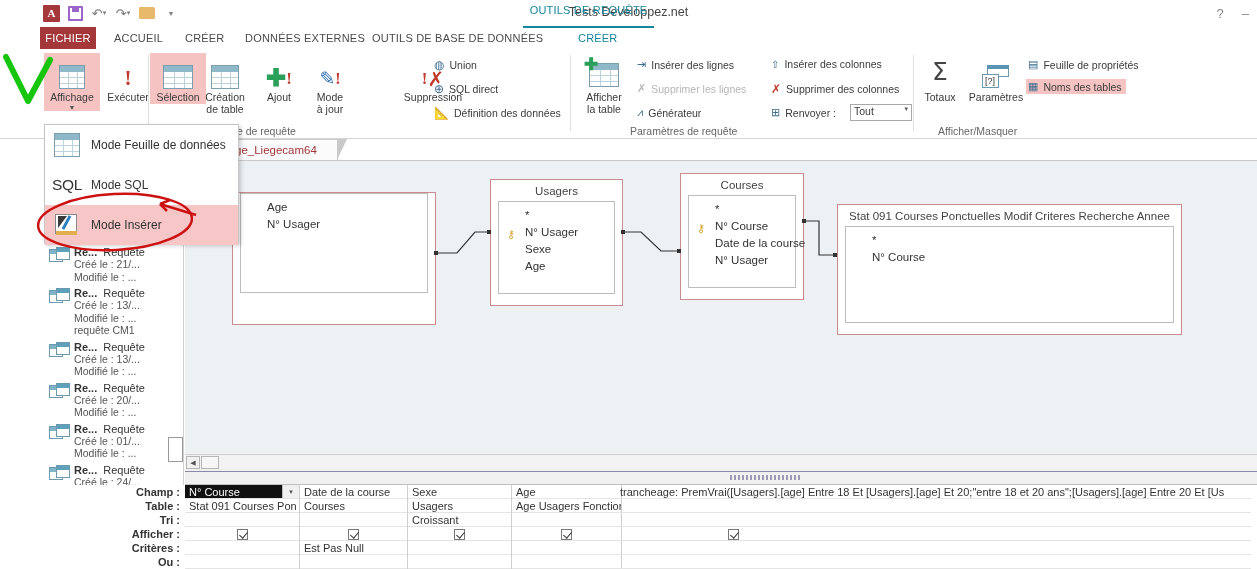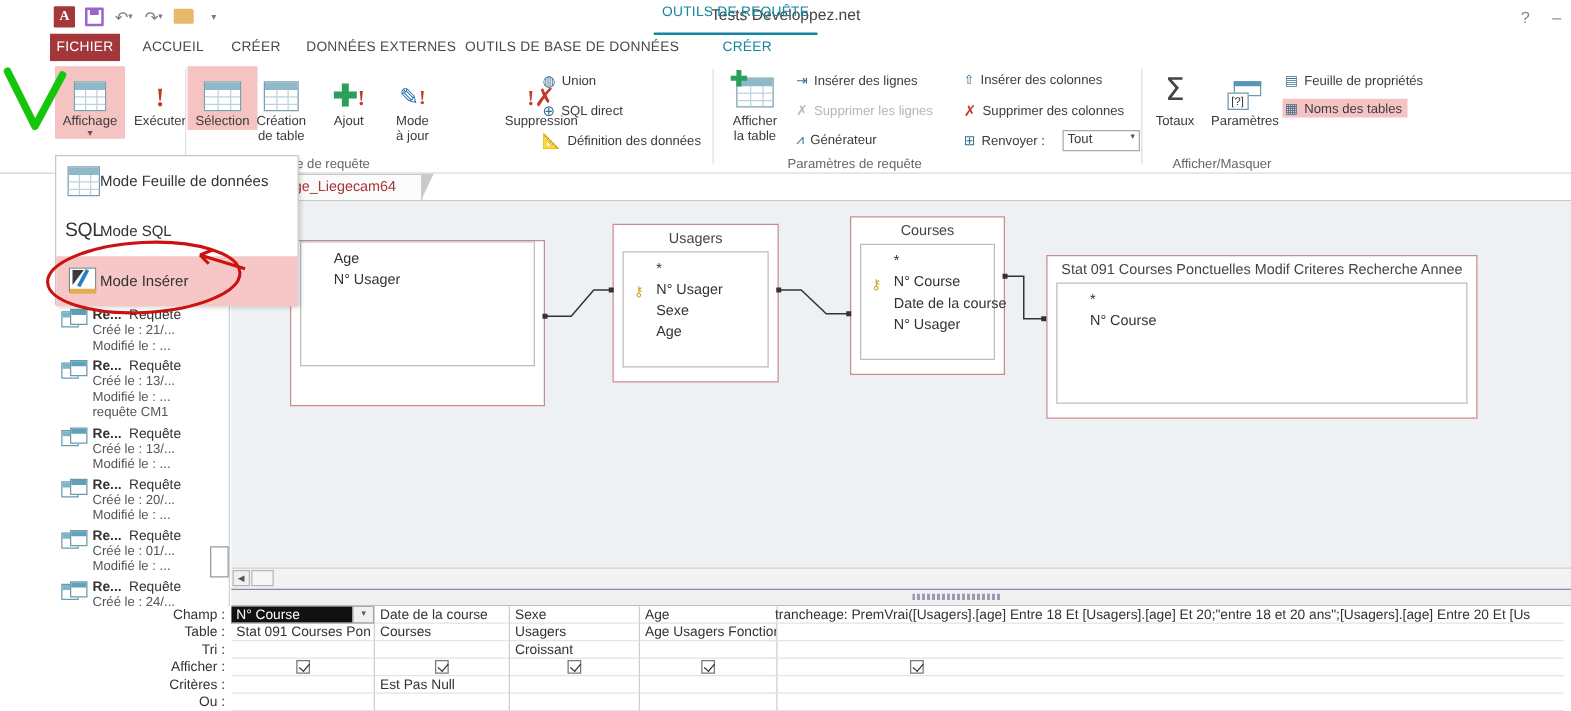--- a/index.html
+++ b/index.html
@@ -88,21 +88,21 @@
   .vline{position:absolute;top:6px;bottom:0;width:1px;background:#bcd3dd;}
 
   .bang{color:#c0392b;font-weight:bold;font-size:21px;line-height:21px;font-family:"Liberation Serif",serif;}
 
   
   #viewmenu {
     position:absolute; left:44px; top:124px; width:195px; height:120px;
     background:#fff; border:1px solid #c6c6c6; box-shadow:2px 2px 4px rgba(0,0,0,.18);
     z-index:40;
   }
-  .mitem { height:40px; display:flex; align-items:center; padding-left:9px;
+  .mitem { height:40px; display:flex; align-items:center; gap:11px; padding-left:9px;
            font-size:12px; color:#333; cursor:default; }
   .mitem.sel { background:#f7c6c6; }
   .mitem .mi-ico{ width:26px; height:24px; flex:0 0 26px; display:flex; align-items:center; justify-content:center;}
   .sqltxt{font-size:15.5px;color:#333;font-family:"Liberation Sans",sans-serif;letter-spacing:-.3px;}
 
   
   #navpane {
     position:absolute; left:44px; top:139px; width:140px; height:430px;
     background:#ffffff; border-right:1px solid #cfcfcf; overflow:hidden;
   }
@@ -161,21 +161,21 @@
              display:flex;align-items:center;justify-content:center;font-size:7px;color:#555;}
   #hs-thumb{ position:absolute; left:16px; top:1px; width:18px; height:13px; background:#f6f6f6; border:1px solid #b6b6b6;}
   #grip { position:absolute; left:545px; top:22px; width:70px; height:5px;
           background:repeating-linear-gradient(90deg,#9b9bb5 0 2px,transparent 2px 4px);}
   #grip2 { position:absolute; left:0; top:18px; width:1072px; height:1px; background:#8a8aa8;}
 
   
   #qgrid { position:absolute; left:185px; top:485px; width:1072px; height:84px; background:#fff; overflow:hidden;}
   #qlabels { position:absolute; left:0; top:485px; width:185px; height:84px; background:#fff;}
   .qlab { height:14px; line-height:14px; text-align:right; padding-right:5px;
-          font-size:11px; color:#333; font-weight:normal; }
+          font-size:11px; color:#333; font-weight:bold; }
   .qcol { position:absolute; top:0; height:84px; border-right:1px solid #cfcfcf; }
   .qcell { height:14px; line-height:14px; padding-left:4px; font-size:11px; color:#333;
            border-bottom:1px solid #e4e4e4; white-space:nowrap; overflow:hidden; }
   .qcell.ctr { text-align:center; padding-left:0; }
   .qcell.sel { background:#111; color:#fff; }
   .chk { display:inline-block; width:11px; height:11px; border:1px solid #777; background:#fff;
          position:relative; vertical-align:-2px; }
   .chk:after{content:"";position:absolute;left:3px;top:0px;width:4px;height:7px;border:solid #333;
              border-width:0 1.5px 1.5px 0;transform:rotate(40deg);}
   #fieldcombo {

